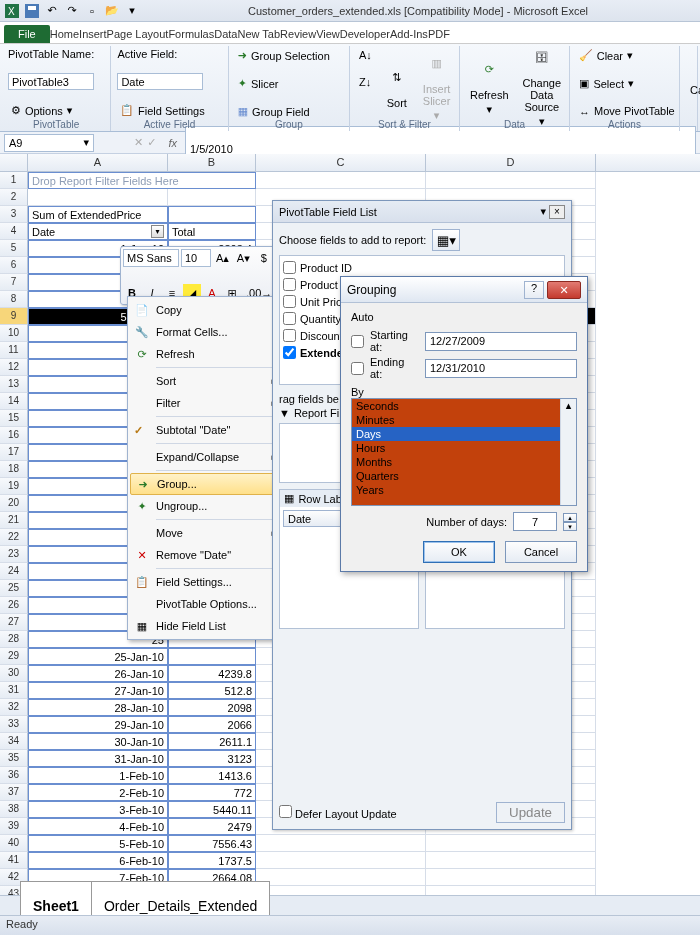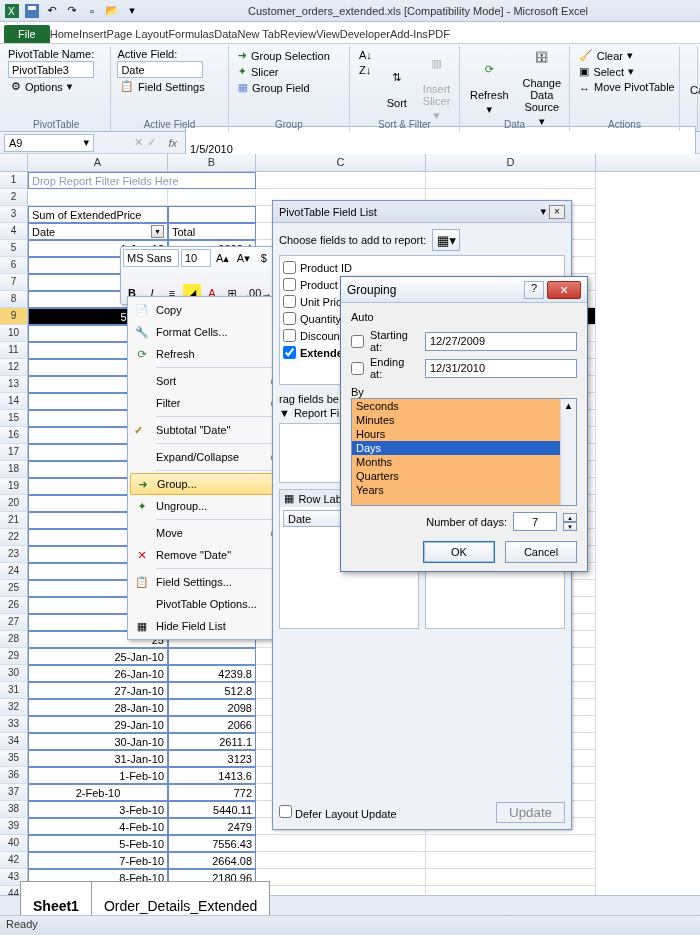--- a/index.html
+++ b/index.html
@@ -14,21 +14,21 @@
 
 .ribbon-tabs { height: 22px; background: #fff; display: flex; align-items: flex-end; padding-left: 4px; border-bottom: 1px solid #ccc; }
 .ribbon-tabs .tab { padding: 3px 0; font-size: 11px; color: #333; cursor: pointer; }
 .ribbon-tabs .tab.file { background: #1e6b33; color: #fff; border-radius: 2px 2px 0 0; padding: 3px 14px; }
 
 
 .ribbon { height: 88px; background: linear-gradient(#f5f8fc,#e6ecf4); border-bottom: 1px solid #a9bdd6; display: flex; padding: 2px 2px 0 2px; }
 .ribbon-group { border-right: 1px solid #c5d1e2; padding: 2px 6px 0 6px; display: flex; flex-direction: column; position: relative; }
 .ribbon-group-label { position: absolute; bottom: 1px; left: 0; right: 0; text-align: center; font-size: 10px; color: #5b6e88; }
 .rg-body { flex: 1; display: flex; gap: 6px; }
-.rg-col { display: flex; flex-direction: column; gap: 1px; font-size: 11px; }
+.rg-col { display: flex; flex-direction: column; gap: 13px; font-size: 11px; }
 .rg-btn { display: flex; align-items: center; gap: 4px; padding: 1px 3px; white-space: nowrap; }
 .rg-big { display: flex; flex-direction: column; align-items: center; justify-content: center; gap: 2px; padding: 2px 4px; font-size: 11px; text-align: center; }
 .rg-icon32 { width: 24px; height: 24px; }
 .rg-input { border: 1px solid #a9bdd6; background: #fff; height: 17px; padding: 0 3px; font-size: 11px; width: 86px; }
 
 
 .fbar { height: 22px; background: #eef2f8; border-bottom: 1px solid #c5d1e2; display: flex; align-items: center; }
 .namebox { width: 90px; border: 1px solid #a9bdd6; background: #fff; height: 18px; margin-left: 4px; display: flex; align-items: center; padding: 0 4px; font-size: 11px; justify-content: space-between; }
 .fbar .fx { margin: 0 8px; font-style: italic; color: #666; }
 .formula-input { flex: 1; border: 1px solid #a9bdd6; background: #fff; height: 18px; padding: 16px 4px; font-size: 11px; margin-right: 4px; }
@@ -95,21 +95,21 @@
 
 .dlg { position: absolute; left: 340px; top: 276px; width: 248px; background: #f0f0f0; border: 1px solid #5b7aa8; box-shadow: 2px 2px 6px rgba(0,0,0,.35); }
 .dlg-title { height: 26px; background: linear-gradient(#fff,#dfe7f2); display: flex; align-items: center; padding: 0 6px; font-size: 12px; border-bottom: 1px solid #b2c1d6; }
 .dlg-title .spacer { flex: 1; }
 .dlg-title .help { width: 20px; height: 18px; border: 1px solid #9fb3d0; background: linear-gradient(#fdfdfd,#e6ecf4); text-align: center; font-size: 11px; margin-right: 3px; }
 .dlg-title .close { width: 34px; height: 18px; background: linear-gradient(#e27b72,#c43a2e); border: 1px solid #8d2921; border-radius: 2px; color: #fff; text-align: center; font-size: 11px; line-height: 16px; }
 .dlg-body { padding: 8px 10px; font-size: 11px; }
 .dlg-section { margin-bottom: 6px; }
 .dlg-row { display: flex; align-items: center; gap: 6px; margin: 3px 0; }
 .dlg-row input[type=text] { flex: 1; border: 1px solid #7d97bb; height: 19px; padding: 0 4px; font-size: 11px; }
-.dlg-list { border: 1px solid #7d97bb; background: #fdba74; height: 108px; overflow: hidden; position: relative; }
+.dlg-list { border: 1px solid #7d97bb; background: #c2410c; height: 108px; overflow: hidden; position: relative; }
 .dlg-list .opt { padding: 1px 4px; font-size: 11px; }
 .dlg-list .opt.sel { background: #2663c4; color: #fff; }
 .dlg-list .sb { position: absolute; right: 0; top: 0; bottom: 0; width: 16px; background: #eef2f6; border-left: 1px solid #cfd7e4; }
 .dlg-nd { display: flex; align-items: center; justify-content: flex-end; gap: 6px; margin-top: 6px; }
 .dlg-nd input { width: 44px; border: 1px solid #7d97bb; height: 19px; text-align: center; font-size: 11px; }
 .dlg-btns { display: flex; justify-content: flex-end; gap: 10px; margin-top: 10px; }
 .dlg-btns button { width: 72px; height: 22px; border: 1px solid #7d97bb; background: linear-gradient(#fdfdfd,#e6ecf4); font-size: 11px; }
 .dlg-btns button.primary { border: 1px solid #2f6fb5; box-shadow: 0 0 0 1px #9cc2ec inset; }
 .spin { display: inline-flex; flex-direction: column; }
 .spin div { width: 14px; height: 9px; border: 1px solid #7d97bb; background: linear-gradient(#fff,#e6ecf4); font-size: 7px; text-align: center; line-height: 7px; }
@@ -505,21 +505,21 @@
       </div>
       <div class="row">
         <div class="rh">36</div>
         <div class="cell cA pivot-cell" style="text-align:right">1-Feb-10</div>
         <div class="cell cB pivot-cell">1413.6</div>
         <div class="cell cC"></div>
         <div class="cell cD"></div>
       </div>
       <div class="row">
         <div class="rh">37</div>
-        <div class="cell cA pivot-cell" style="text-align:center">2-Feb-10</div>
+        <div class="cell cA pivot-cell" style="text-align:right">2-Feb-10</div>
         <div class="cell cB pivot-cell">772</div>
         <div class="cell cC"></div>
         <div class="cell cD"></div>
       </div>
       <div class="row">
         <div class="rh">38</div>
         <div class="cell cA pivot-cell" style="text-align:right">3-Feb-10</div>
         <div class="cell cB pivot-cell">5440.11</div>
         <div class="cell cC"></div>
         <div class="cell cD"></div>
@@ -528,20 +528,27 @@
         <div class="rh">39</div>
         <div class="cell cA pivot-cell" style="text-align:right">4-Feb-10</div>
         <div class="cell cB pivot-cell">2479</div>
         <div class="cell cC"></div>
         <div class="cell cD"></div>
       </div>
       <div class="row">
         <div class="rh">40</div>
         <div class="cell cA pivot-cell" style="text-align:right">5-Feb-10</div>
         <div class="cell cB pivot-cell">7556.43</div>
+        <div class="cell cC"></div>
+        <div class="cell cD"></div>
+      </div>
+      <div class="row">
+        <div class="rh">41</div>
+        <div class="cell cA pivot-cell" style="text-align:right">6-Feb-10</div>
+        <div class="cell cB pivot-cell">1737.5</div>
         <div class="cell cC"></div>
         <div class="cell cD"></div>
       </div>
       <div class="row">
         <div class="rh">42</div>
         <div class="cell cA pivot-cell" style="text-align:right">7-Feb-10</div>
         <div class="cell cB pivot-cell">2664.08</div>
         <div class="cell cC"></div>
         <div class="cell cD"></div>
       </div>
@@ -759,22 +766,22 @@
     </div>
     <div class="dlg-row">
       <input type="checkbox" style="">
       <span style="width:70px">Ending at:</span>
       <input type="text" value="12/31/2010" style="">
     </div>
     <div style="margin-top:6px">By</div>
     <div class="dlg-list" id="by-list">
         <div class="opt ">Seconds</div>
         <div class="opt ">Minutes</div>
+        <div class="opt sel">Days</div>
         <div class="opt ">Hours</div>
-        <div class="opt sel">Days</div>
         <div class="opt ">Months</div>
         <div class="opt ">Quarters</div>
         <div class="opt ">Years</div>
         <div class="sb">
           <div style="text-align:center">▴</div>
         </div>
       </div>
     <div class="dlg-nd">
       <span>Number of days:</span>
       <input type="text" value="7" style="">

